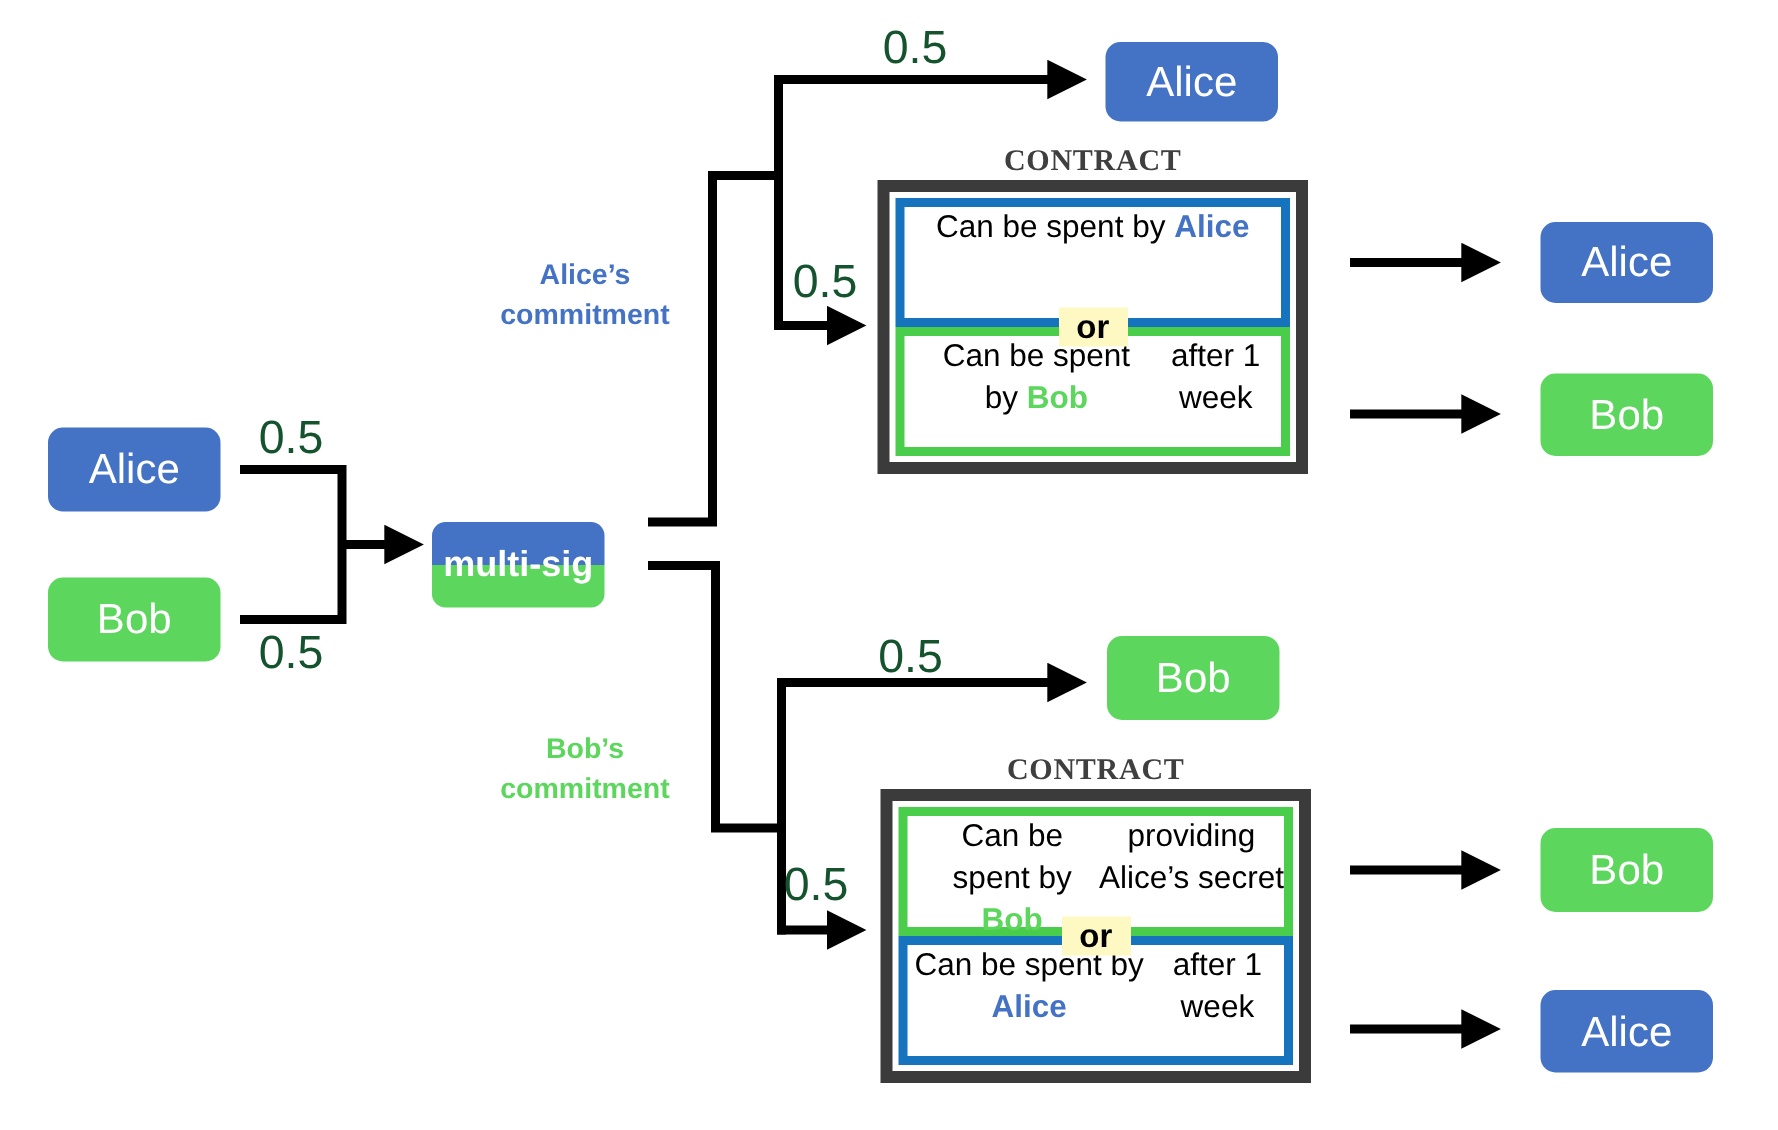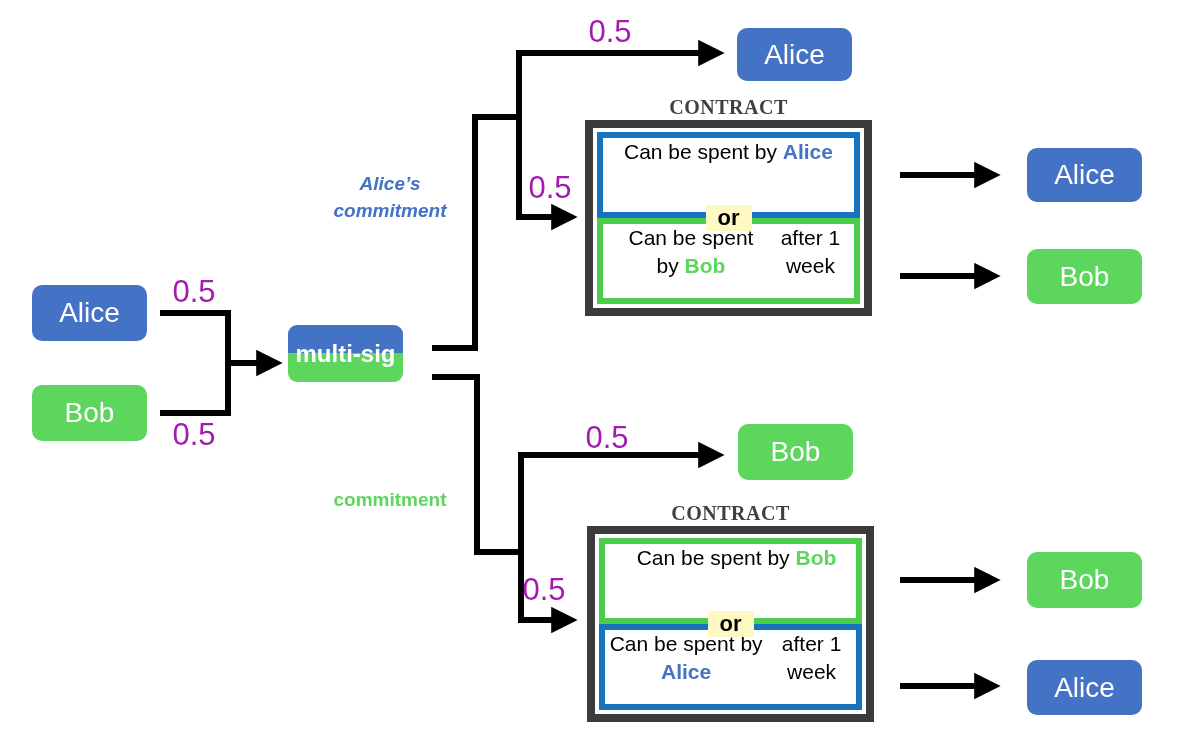--- a/index.html
+++ b/index.html
@@ -9,26 +9,26 @@
 
   .pill { position:absolute; display:flex; align-items:center; justify-content:center;
           color:#fff; font-size:28px; border-radius:10px; }
   .pill.blue  { background:var(--blue); }
   .pill.green { background:var(--green); }
 
   .multisig { position:absolute; display:flex; align-items:center; justify-content:center;
               color:#fff; font-weight:bold; font-size:24px; border-radius:9px;
               background:linear-gradient(to bottom, var(--blue) 0 50%, var(--green) 50% 100%); }
 
-  .amount { position:absolute; width:52px; font-size:31px; color:#a21caf; text-align:center; }
+  .amount { position:absolute; width:52px; font-size:31px; color:#14532d; text-align:center; }
 
   .commit-label { position:absolute; width:150px; font-weight:bold; font-size:19px;
                   text-align:center; line-height:27px; }
   .commit-label span { display:block; }
-  .commit-label.blue-text  { color:var(--blue);font-style:italic; }
+  .commit-label.blue-text  { color:var(--blue); }
   .commit-label.green-text { color:var(--green); }
 
   .contract-title { position:absolute; width:287px; font-weight:bold; font-size:20px;
                     color:var(--contract-title); text-align:center; letter-spacing:0.5px;font-family:Liberation Serif, serif; }
 
   .contract { position:absolute; width:287px; height:196px; box-sizing:border-box;
               background:#fff; border:8px solid var(--contract-frame); padding:4px; }
   .clause { box-sizing:border-box; height:86px; border:6px solid; display:flex;
             justify-content:center; text-align:center;
             font-size:21px; line-height:28px; color:#000; background:#fff; }
@@ -67,21 +67,21 @@
     <line class="wire" x1="518" y1="455" x2="700" y2="455" marker-end="url(#arrowhead)"></line>
     <line class="wire" x1="518" y1="620" x2="553" y2="620" marker-end="url(#arrowhead)"></line>
     <line class="wire" x1="900" y1="580" x2="976" y2="580" marker-end="url(#arrowhead)"></line>
     <line class="wire" x1="900" y1="686" x2="976" y2="686" marker-end="url(#arrowhead)"></line>
   </svg>
 
   <div class="pill blue" style="left:32px; top:285px; width:115px; height:56px;">Alice</div>
   <div class="pill green" style="left:32px; top:385px; width:115px; height:56px;">Bob</div>
   <div class="amount" style="left:168px; top:274px;">0.5</div>
   <div class="amount" style="left:168px; top:417px;">0.5</div>
-  <div class="multisig" style="left:288px; top:325px; width:115px; height:57px;">multi-sig</div>
+  <div class="multisig" style="left:288px; top:348px; width:115px; height:57px;">multi-sig</div>
 
   <div class="commit-label blue-text" style="left:315px; top:170px;">
     <span>Alice’s</span>
     <span>commitment</span>
   </div>
   <div class="amount" style="left:584px; top:14px;">0.5</div>
   <div class="pill blue" style="left:737px; top:28px; width:115px; height:53px;">Alice</div>
   <div class="amount" style="left:524px; top:170px;">0.5</div>
 
   <div class="contract-title" style="left:585px; top:96px;">CONTRACT</div>
@@ -93,30 +93,32 @@
       <div><span>Can be spent by</span> <span class="name g">Bob</span></div>
       <div>after 1 week</div>
     </div>
     <div class="or">or</div>
   </div>
 
   <div class="pill blue" style="left:1027px; top:148px; width:115px; height:54px;">Alice</div>
   <div class="pill green" style="left:1027px; top:249px; width:115px; height:55px;">Bob</div>
 
   <div class="commit-label green-text" style="left:315px; top:486px;">
+    <span>Bob’s</span>
     <span>commitment</span>
   </div>
   <div class="amount" style="left:581px; top:420px;">0.5</div>
   <div class="pill green" style="left:738px; top:424px; width:115px; height:56px;">Bob</div>
   <div class="amount" style="left:518px; top:572px;">0.5</div>
 
   <div class="contract-title" style="left:587px; top:502px;">CONTRACT</div>
   <div class="contract" style="left:587px; top:526px;">
     <div class="clause g">
       <div><span>Can be spent by</span> <span class="name g">Bob</span></div>
+      <div>providing Alice’s secret</div>
     </div>
     <div class="clause b">
       <div><span>Can be spent by</span> <span class="name b">Alice</span></div>
       <div>after 1 week</div>
     </div>
     <div class="or">or</div>
   </div>
 
   <div class="pill green" style="left:1027px; top:552px; width:115px; height:56px;">Bob</div>
   <div class="pill blue" style="left:1027px; top:660px; width:115px; height:55px;">Alice</div>

